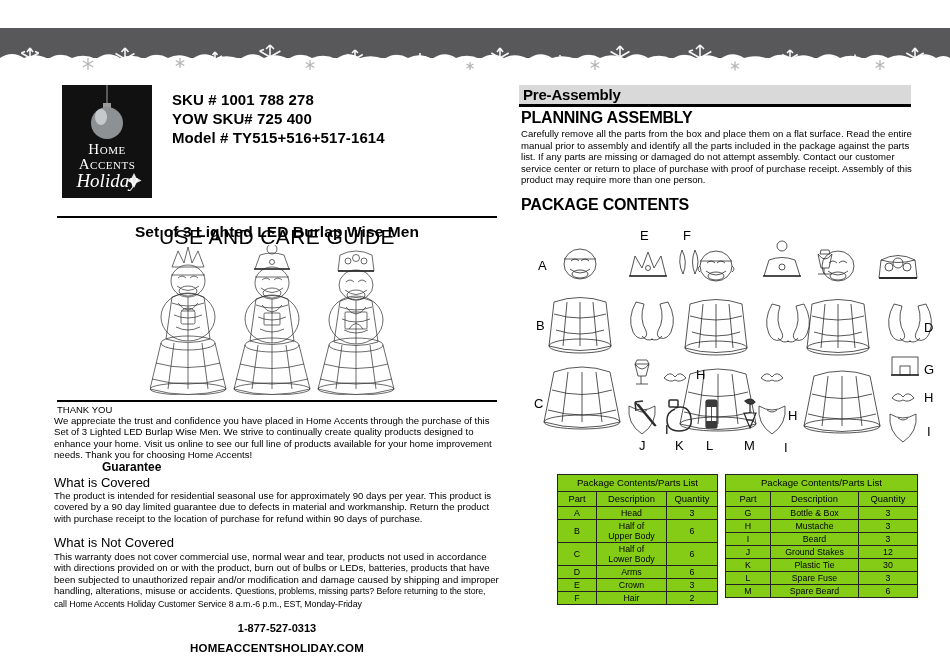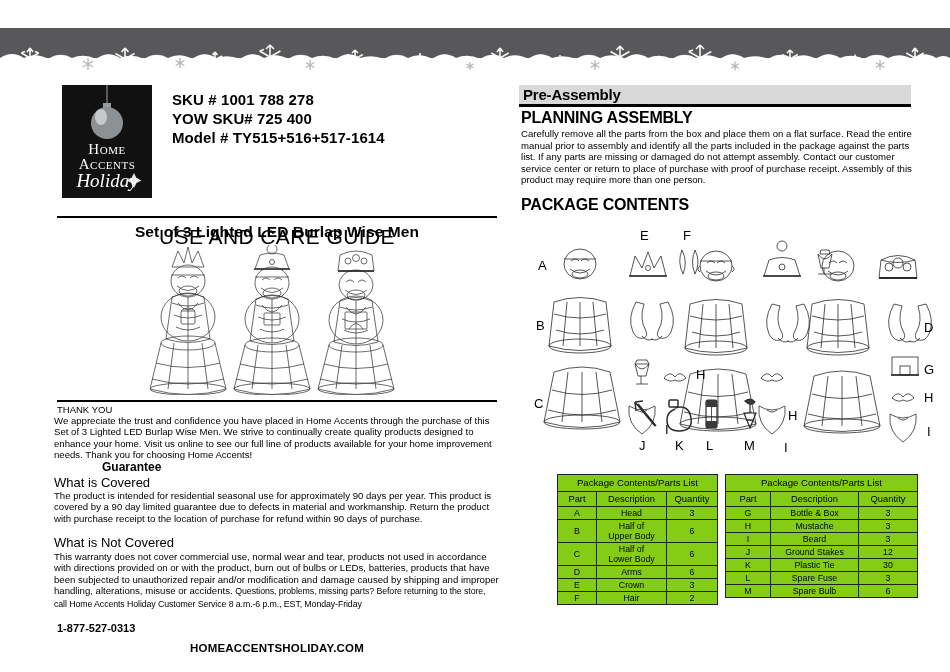--- a/index.html
+++ b/index.html
@@ -37,21 +37,21 @@
 
   .thankyou{position:absolute;left:57px;top:404px;width:440px;text-align:left;
      font-size:9.5px;}
   .tybody{position:absolute;left:54px;top:415px;width:446px;font-size:9.6px;line-height:11.4px;}
   .h-guarantee{position:absolute;left:66px;top:460px;font-size:12px;font-weight:bold;margin-left:36px;}
   .h-covered{position:absolute;left:54px;top:475px;font-size:13px;font-weight:400;}
   .coveredbody{position:absolute;left:54px;top:490px;width:446px;font-size:9.6px;line-height:11.4px;}
   .h-notcovered{position:absolute;left:54px;top:535px;font-size:13px;font-weight:400;}
   .notcoveredbody{position:absolute;left:54px;top:551px;width:446px;font-size:9.6px;line-height:11.4px;}
   .notcoveredbody .tight{font-size:8.8px;letter-spacing:-0.1px;}
-  .phone{position:absolute;left:57px;top:622px;width:440px;text-align:left;font-size:11px;font-weight:bold;}
+  .phone{position:absolute;left:57px;top:622px;width:440px;text-align:center;font-size:11px;font-weight:bold;}
   .website{position:absolute;left:57px;top:634px;width:440px;text-align:center;font-size:11.5px;font-weight:bold;letter-spacing:0.2px;margin-top:8px;}
 
   
   .preassembly-band{position:absolute;left:519px;top:85px;width:392px;height:19px;background:#d9d9d9;}
   .preassembly-label{position:absolute;left:523px;top:86px;font-size:15px;font-weight:bold;letter-spacing:-0.2px;}
   .preassembly-underline{position:absolute;left:519px;top:104px;width:392px;height:2.5px;background:#000;}
 
   .h-planning{position:absolute;left:521px;top:109px;font-size:16px;font-weight:bold;letter-spacing:-0.2px;}
   .planningbody{position:absolute;left:521px;top:128px;width:392px;font-size:9.6px;line-height:11.6px;}
   .h-pkgcontents{position:absolute;left:521px;top:196px;font-size:16px;font-weight:bold;letter-spacing:-0.2px;}
@@ -550,19 +550,19 @@
           <td class="desc">Plastic Tie</td>
           <td class="qty">30</td>
         </tr>
         <tr>
           <td class="part">L</td>
           <td class="desc">Spare Fuse</td>
           <td class="qty">3</td>
         </tr>
         <tr>
           <td class="part">M</td>
-          <td class="desc">Spare Bulb</td>
+          <td class="desc">Spare Beard</td>
           <td class="qty">6</td>
         </tr>
       </tbody>
   </table>
 
 </div>
 
 </body></html>

